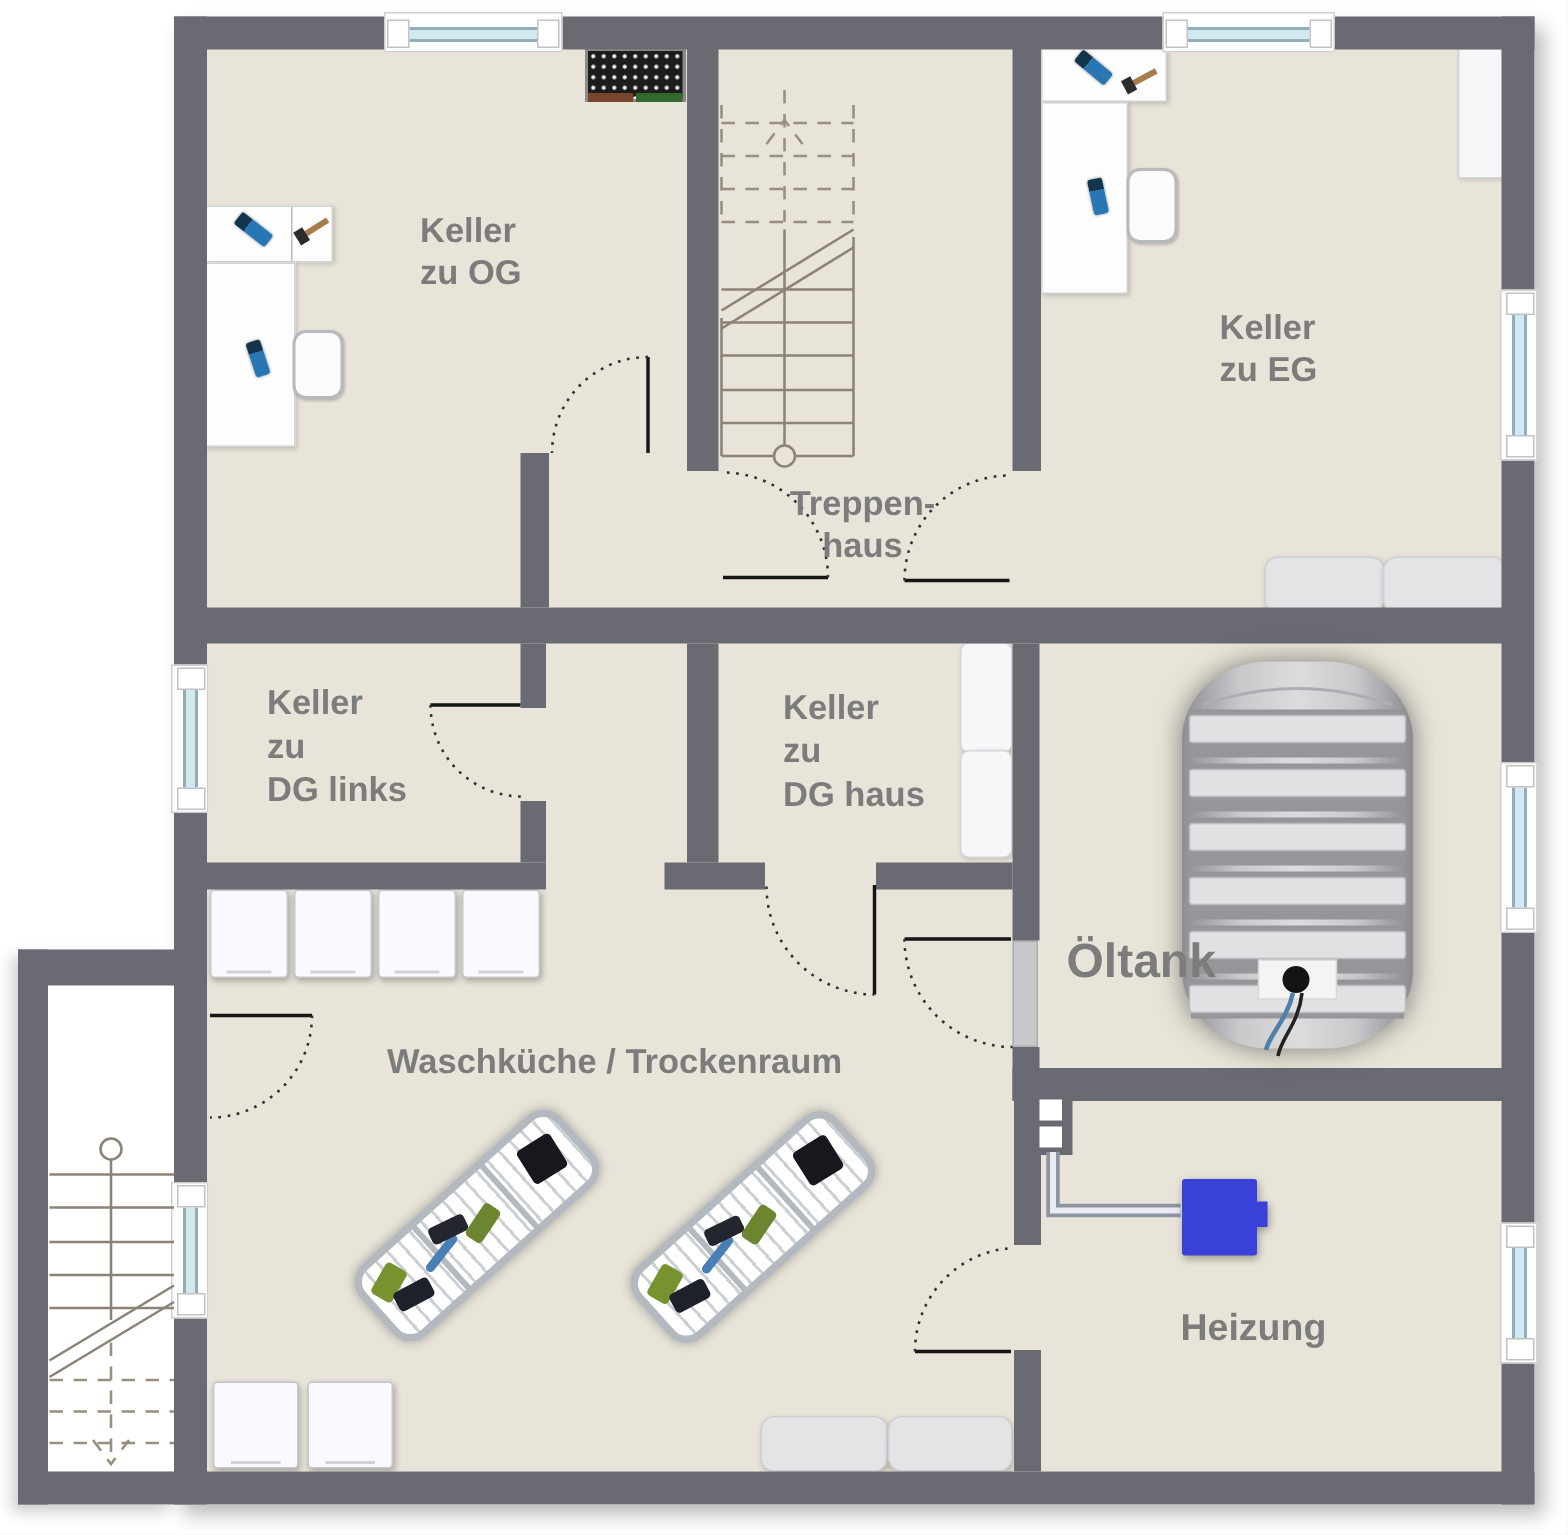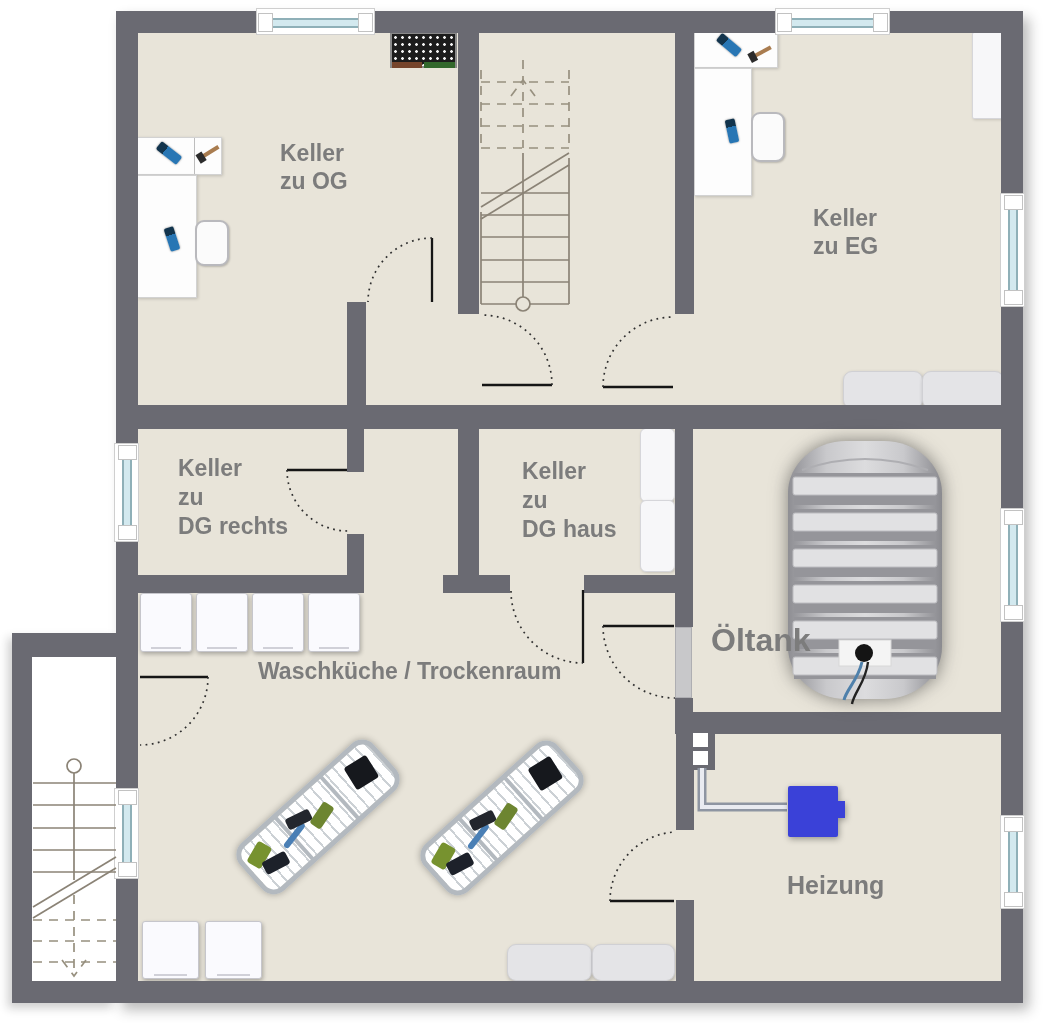--- a/index.html
+++ b/index.html
@@ -294,33 +294,37 @@
   </svg>
 
   <div class="lbl" style="left:280px;top:139px;">
     <span>Keller</span>
     <span>zu OG</span>
   </div>
   <div class="lbl" style="left:813px;top:204px;">
     <span>Keller</span>
     <span>zu EG</span>
   </div>
+  <div class="lbl" style="left:500px;top:321px;width:150px;text-align:center;">
+    <span>Treppen-</span>
+    <span>haus</span>
+  </div>
   <div class="lbl lbl3" style="left:178px;top:454px;">
     <span>Keller</span>
     <span>zu</span>
-    <span>DG rechts</span>
+    <span>DG links</span>
   </div>
   <div class="lbl lbl3" style="left:522px;top:457px;">
     <span>Keller</span>
     <span>zu</span>
     <span>DG haus</span>
   </div>
   <div class="lbl" style="left:711px;top:626px;font-size:32px;">
     <span>Öltank</span>
   </div>
-  <div class="lbl" style="left:258px;top:657px;">
+  <div class="lbl" style="left:258px;top:693px;">
     <span>Waschküche / Trockenraum</span>
   </div>
   <div class="lbl" style="left:787px;top:871px;font-size:25px;">
     <span>Heizung</span>
   </div>
 
 </div>
 
 </body></html>

